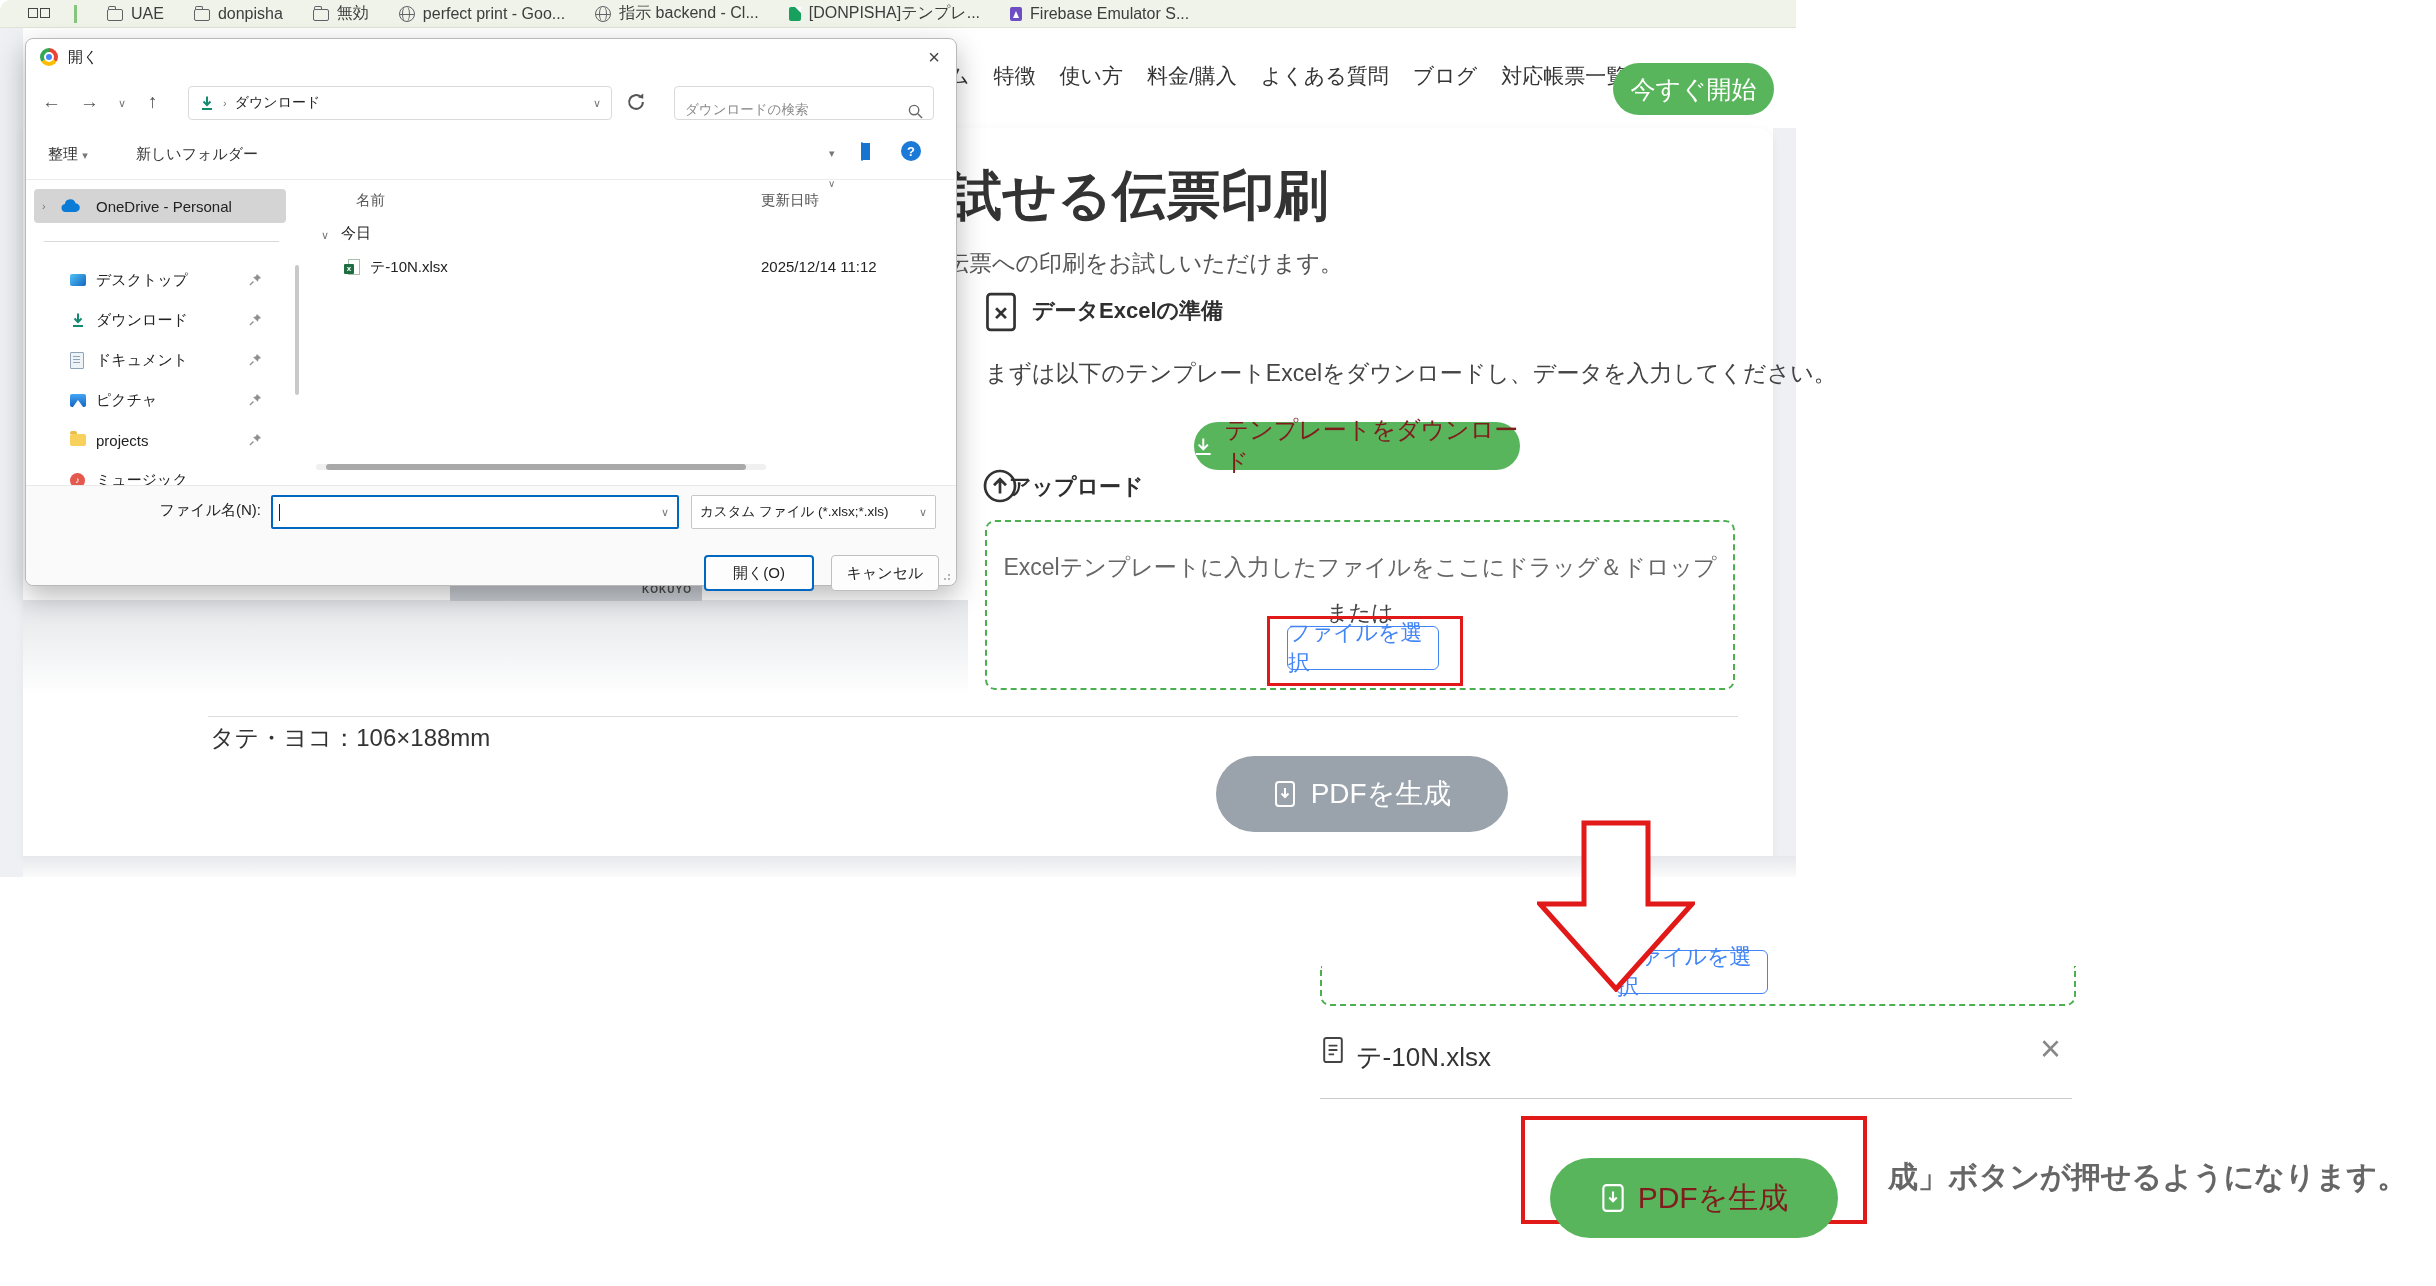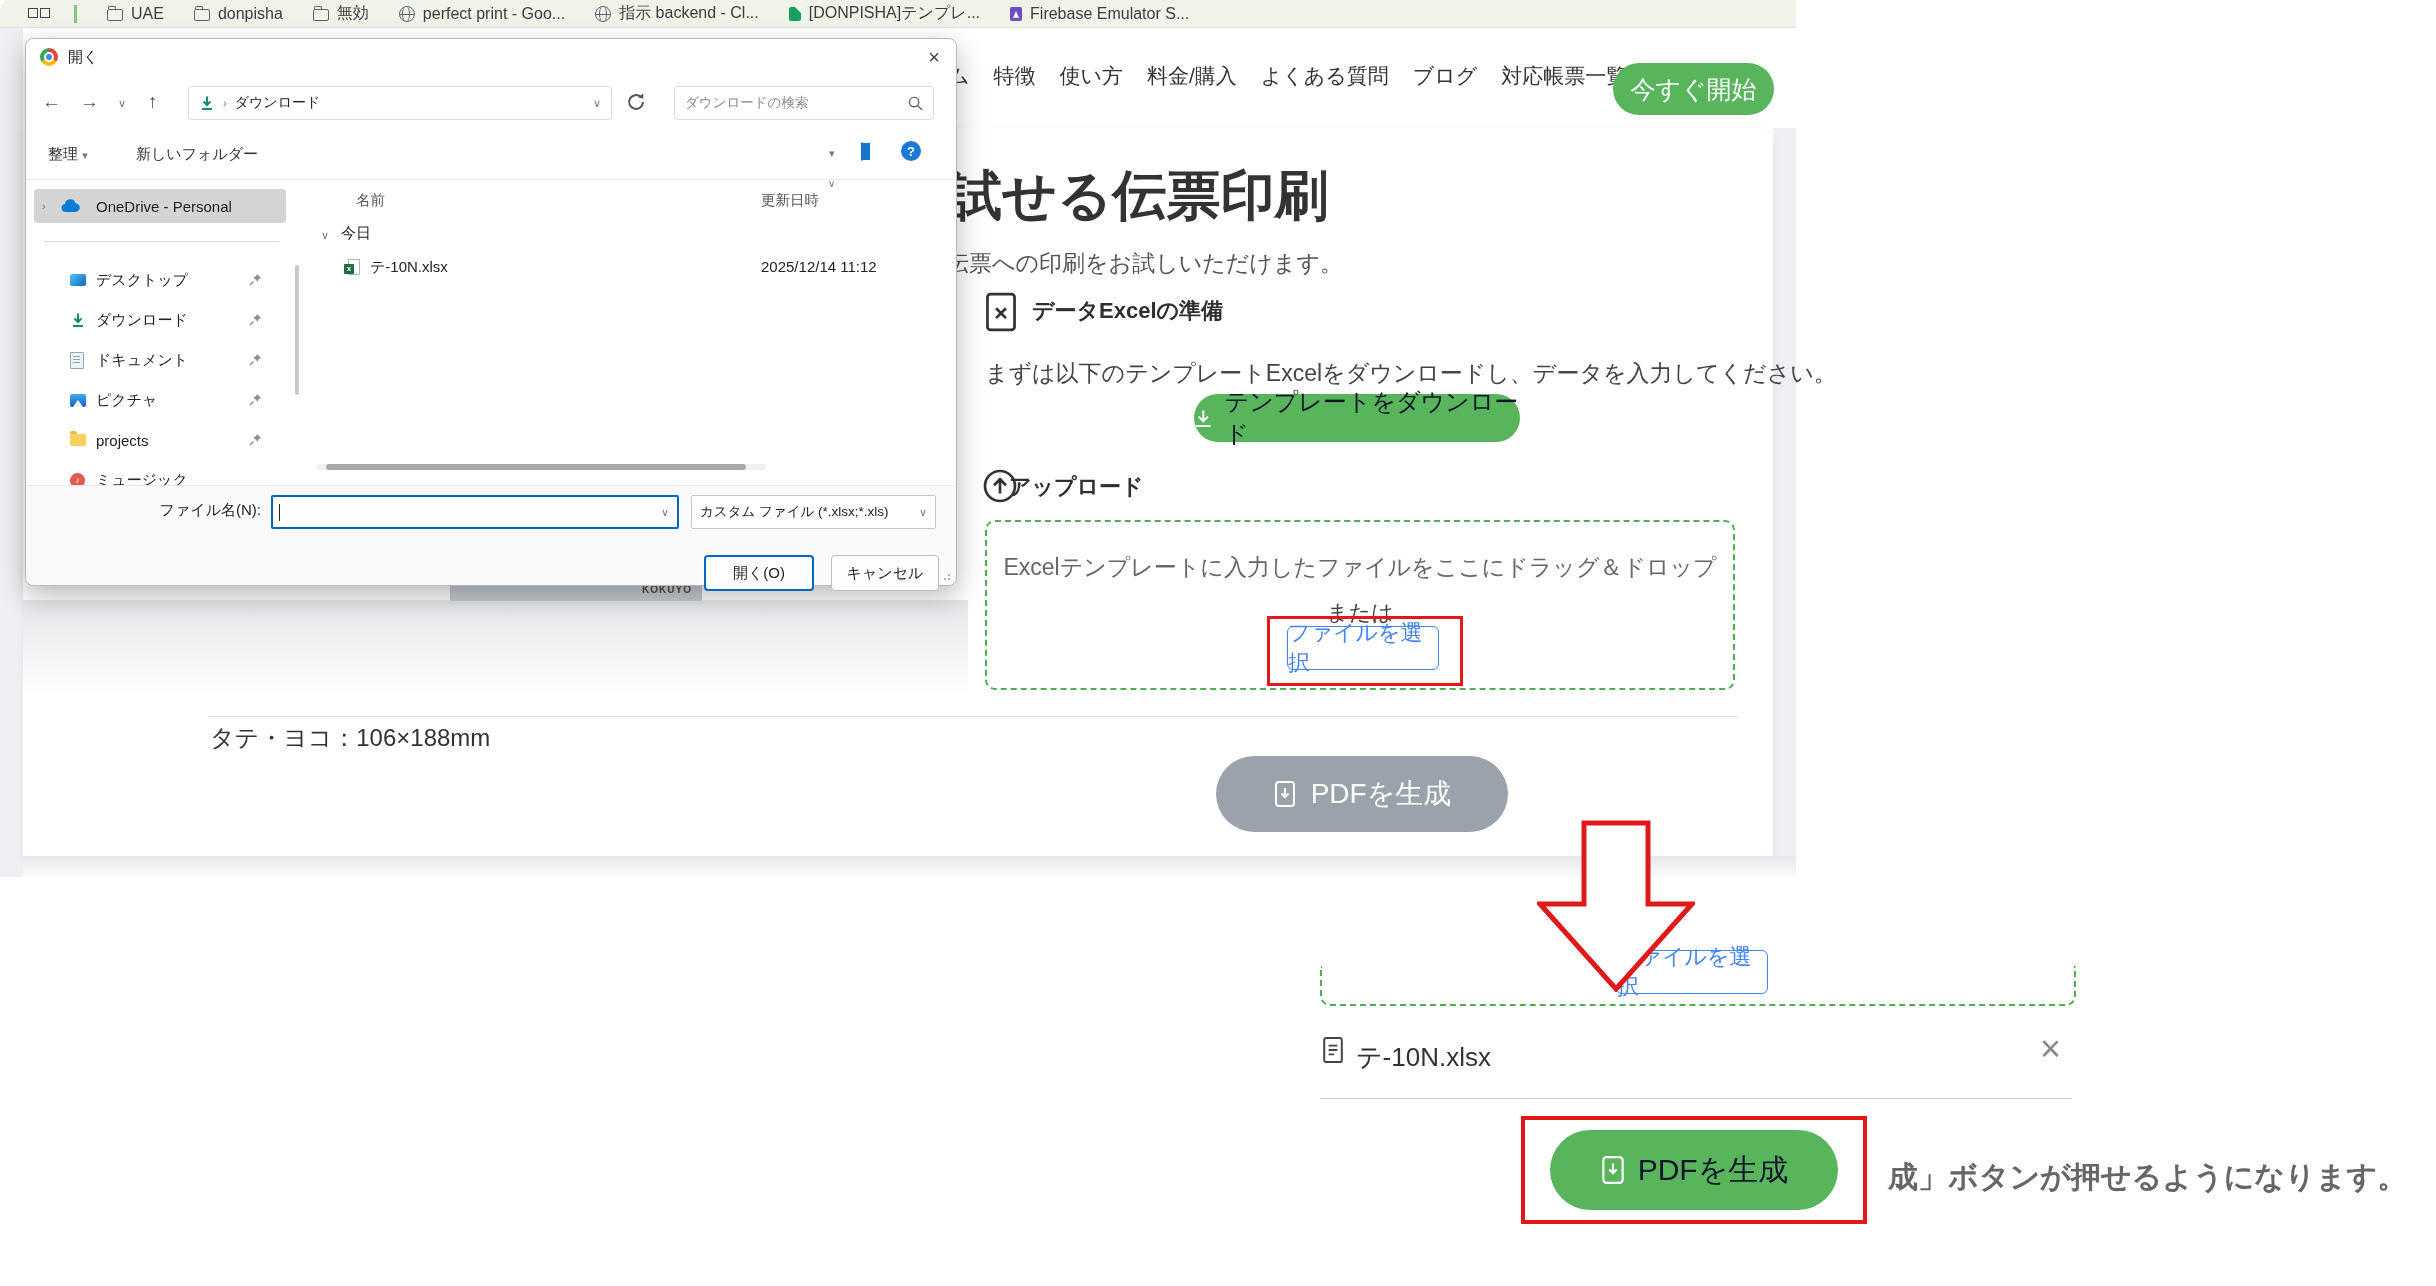--- a/index.html
+++ b/index.html
@@ -31,21 +31,21 @@
   .grad{left:23px;top:600px;width:945px;height:95px;background:linear-gradient(#e4e6e9,rgba(255,255,255,0));}
   
   .nav{left:948px;top:42px;height:68px;display:flex;align-items:center;gap:24px;font-size:21px;color:#333;white-space:nowrap;}
   .nav span{cursor:pointer;}
   .cta{left:1613px;top:63px;width:161px;height:52px;border-radius:26px;background:#58b55c;color:#fff;
        font-size:25px;display:flex;align-items:center;justify-content:center;}
   .h1{left:948px;top:160px;font-size:54px;font-weight:700;color:#333;white-space:nowrap;}
   .sub{left:946px;top:248px;font-size:23px;color:#555;white-space:nowrap;}
   .sect-t{font-size:22px;font-weight:700;color:#2f2f2f;white-space:nowrap;}
   .para{left:985px;top:358px;font-size:23px;color:#444;white-space:nowrap;}
-  .gbtn{background:#58b55c;color:#0f172a;display:flex;align-items:center;justify-content:center;gap:12px;border-radius:24px;}
+  .gbtn{background:#58b55c;color:#7f1d1d;display:flex;align-items:center;justify-content:center;gap:12px;border-radius:24px;margin-top:28px;}
   .dz{left:985px;top:520px;width:750px;height:170px;border:2px dashed #4caf50;border-radius:10px;box-sizing:border-box;}
   .dz-t1{left:0;top:30px;width:100%;text-align:center;font-size:23px;color:#666;}
   .dz-or{left:0;top:76px;width:100%;text-align:center;font-size:22px;color:#444;}
   .selbtn{width:152px;height:44px;background:#fff;border:1.5px solid #4285f4;border-radius:6px;color:#4285f4;
           font-size:22px;display:flex;align-items:center;justify-content:center;box-sizing:border-box;}
   .redbox{border:3px solid #e11919;}
   .hr{height:1px;background:#ddd;}
   .sizenote{left:210px;top:722px;font-size:24px;color:#333;}
   .graybtn{left:1216px;top:756px;width:292px;height:76px;border-radius:38px;background:#9aa3ac;color:#fff;
            font-size:28px;display:flex;align-items:center;justify-content:center;gap:14px;}
@@ -56,21 +56,21 @@
        box-shadow:0 10px 28px rgba(0,0,0,.28);z-index:40;font-size:15px;}
   .dlg .ttl{left:42px;top:0;line-height:36px;font-size:15px;color:#222;}
   .chrome{left:14px;top:9px;width:18px;height:18px;border-radius:50%;
           background:conic-gradient(#ea4335 0 33%,#fbbc05 33% 66%,#34a853 66% 100%);}
   .chrome::after{content:"";position:absolute;inset:4px;border-radius:50%;background:#4285f4;border:2px solid #fff;}
   .x{color:#444;font-size:20px;line-height:20px;}
   .navg{font-size:19px;color:#555;}
   .box{border:1px solid #d9d9d9;border-radius:4px;background:#fff;box-sizing:border-box;}
   .crumb{left:162px;top:47px;width:424px;height:34px;display:flex;align-items:center;gap:8px;padding:0 10px;}
   .crumb .lbl{font-size:14px;color:#222;}
-  .srch{left:648px;top:47px;width:260px;height:34px;display:flex;align-items:center;justify-content:space-between;padding:0 10px;}
+  .srch{left:648px;top:47px;width:260px;height:34px;display:flex;align-items:flex-end;justify-content:space-between;padding:0 10px;}
   .ph{font-size:13.5px;color:#8a8a8a;}
   .tb{font-size:15px;color:#333;}
   .chev{color:#777;font-size:11px;}
   .viewic{width:16px;height:12px;position:relative;}
   .viewic::before{content:"";position:absolute;left:0;right:0;top:0;height:2px;background:#555;box-shadow:0 5px #555,0 10px #555;}
   .paneic{width:20px;height:15px;border:1.8px solid #1774cf;border-radius:2px;position:relative;box-sizing:border-box;}
   .paneic::before{content:"";position:absolute;left:0;top:0;bottom:0;width:8px;background:#1774cf;}
   .helpic{width:20px;height:20px;border-radius:50%;background:#1b79d8;color:#fff;font-size:13px;font-weight:700;
           display:flex;align-items:center;justify-content:center;}
   .side{left:8px;top:146px;width:265px;height:300px;overflow:hidden;}

